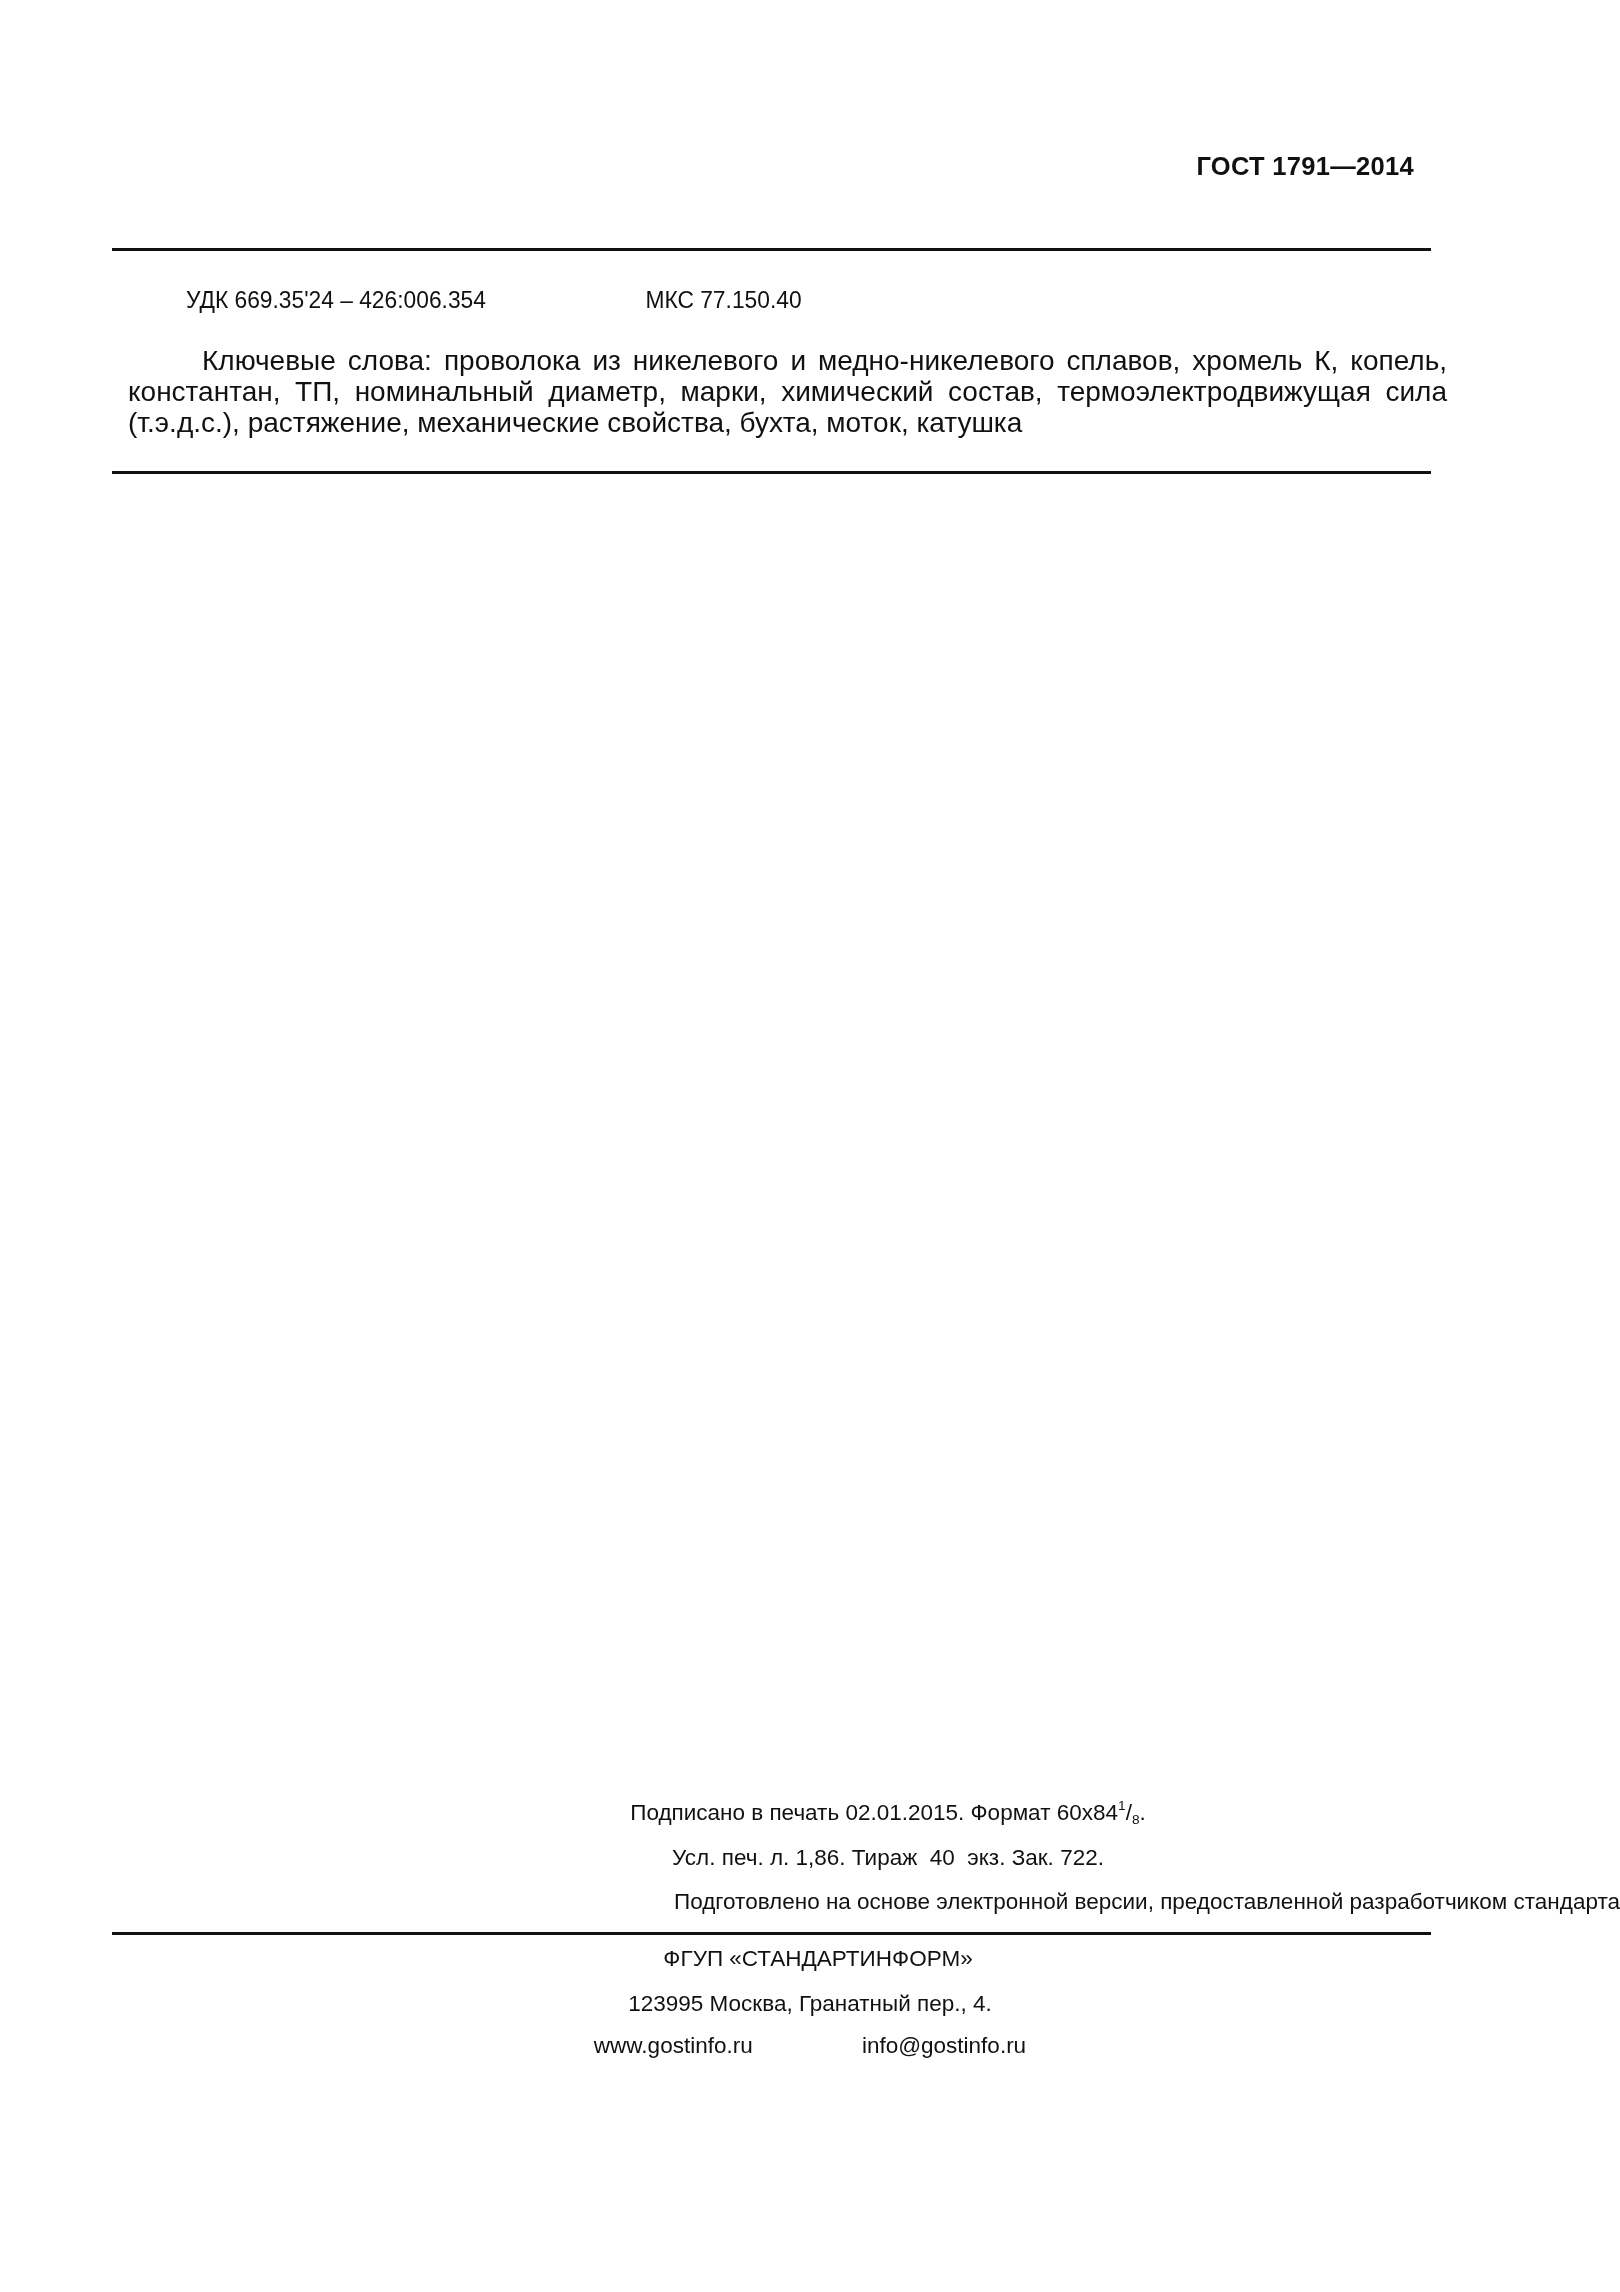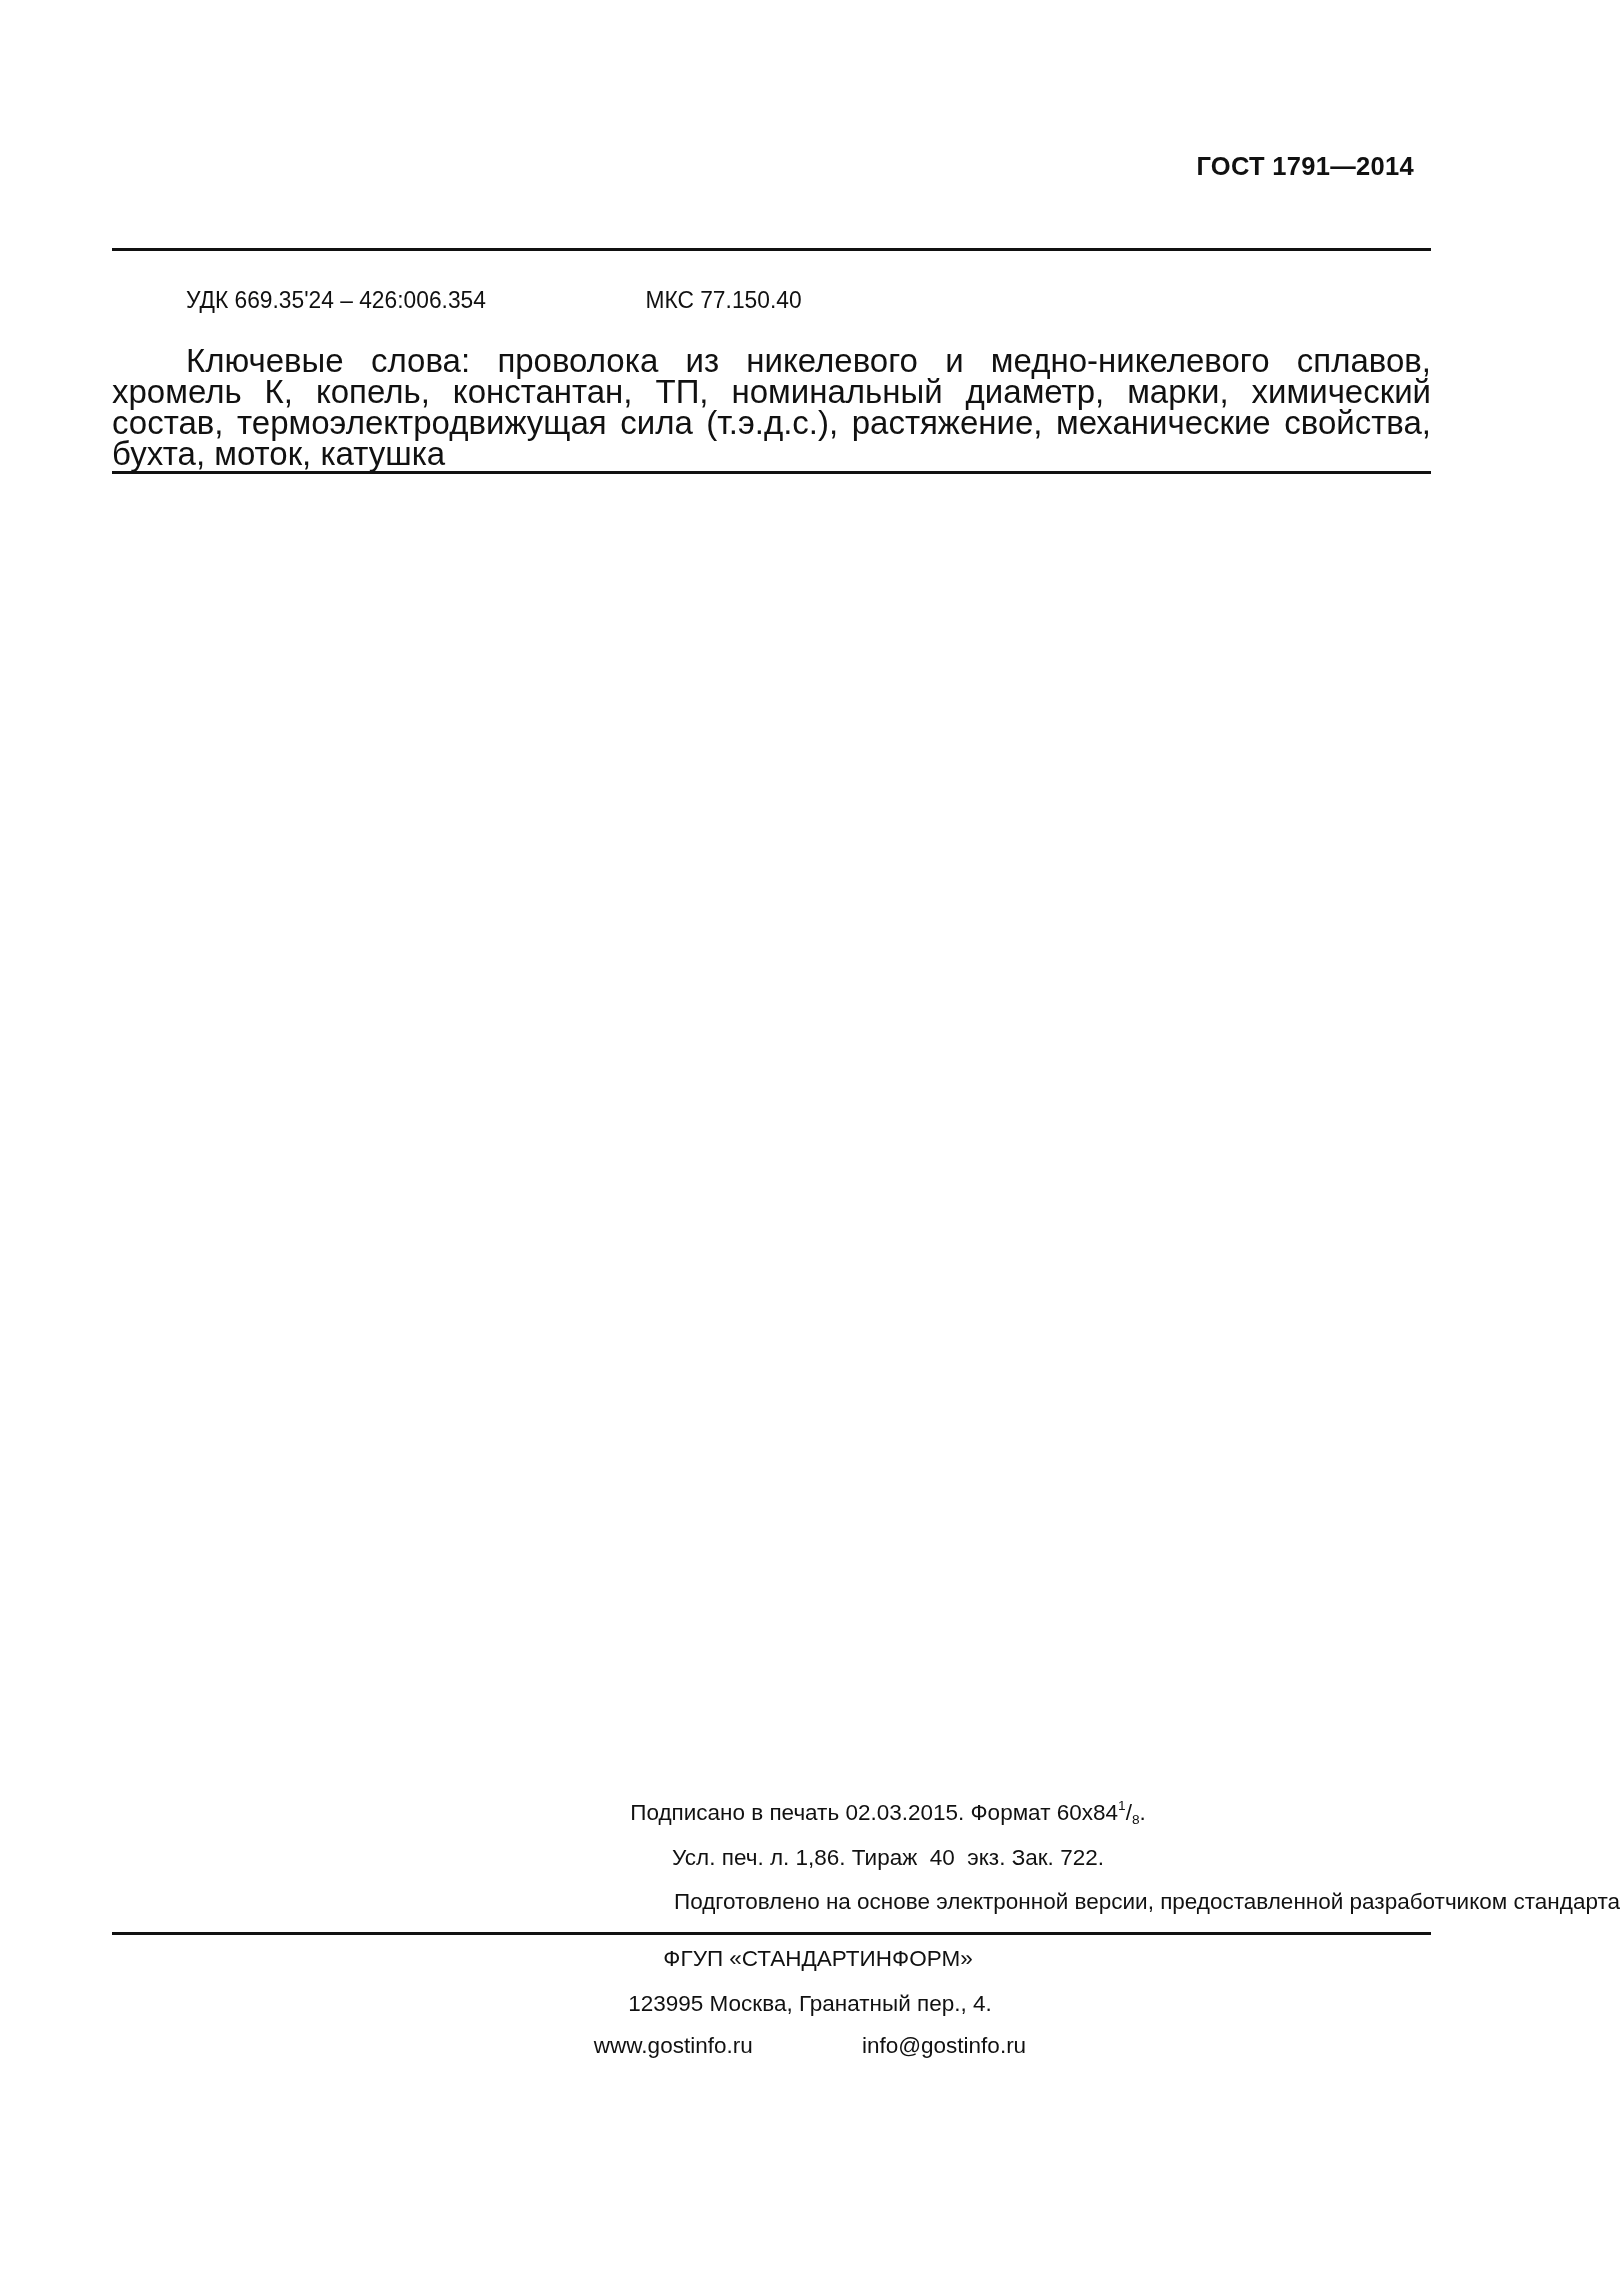--- a/index.html
+++ b/index.html
@@ -40,23 +40,23 @@
       transform: scaleX(0.93);
       transform-origin: left top;
     }
     .class-line .mks {
       position: absolute;
       left: 494px;
       top: 0;
     }
     .keywords {
       top: 345px;
-      left: 112px;
+      left: 128px;
       width: 1319px;
-      font-size: 33px;
+      font-size: 28px;
       line-height: 31px;
       text-align: justify;
       text-indent: 74px;
     }
     .imprint {
       left: 0;
       width: 1620px;
       text-align: center;
       font-size: 22.5px;
       white-space: nowrap;
@@ -82,21 +82,21 @@
 <div class="abs class-line">
   <span>УДК 669.35'24 – 426:006.354</span>
   <span class="mks">МКС 77.150.40</span>
 </div>
 
 <div class="abs keywords">Ключевые слова: проволока из никелевого и медно-никелевого сплавов, хромель К, копель, константан, ТП, номинальный диаметр, марки, химический состав, термоэлектродвижущая сила (т.э.д.с.), растяжение, механические свойства, бухта, моток, катушка</div>
 
 <div class="abs rule rule-2"></div>
 
 <div class="abs imprint imp-1">
-  <span>Подписано в печать 02.03.2015. Формат 60x84</span><span class="sup">1</span><span>/</span><span class="sub">8</span><span>.</span>
+  <span>Подписано в печать 02.01.2015. Формат 60x84</span><span class="sup">1</span><span>/</span><span class="sub">8</span><span>.</span>
 </div>
 
 <div class="abs imprint imp-2" style="white-space: pre;">Усл. печ. л. 1,86. Тираж  40  экз. Зак. 722.</div>
 
 <div class="abs imprint imp-3">Подготовлено на основе электронной версии, предоставленной разработчиком стандарта</div>
 
 <div class="abs rule rule-3"></div>
 
 <div class="abs imprint imp-4">ФГУП «СТАНДАРТИНФОРМ»</div>
 

